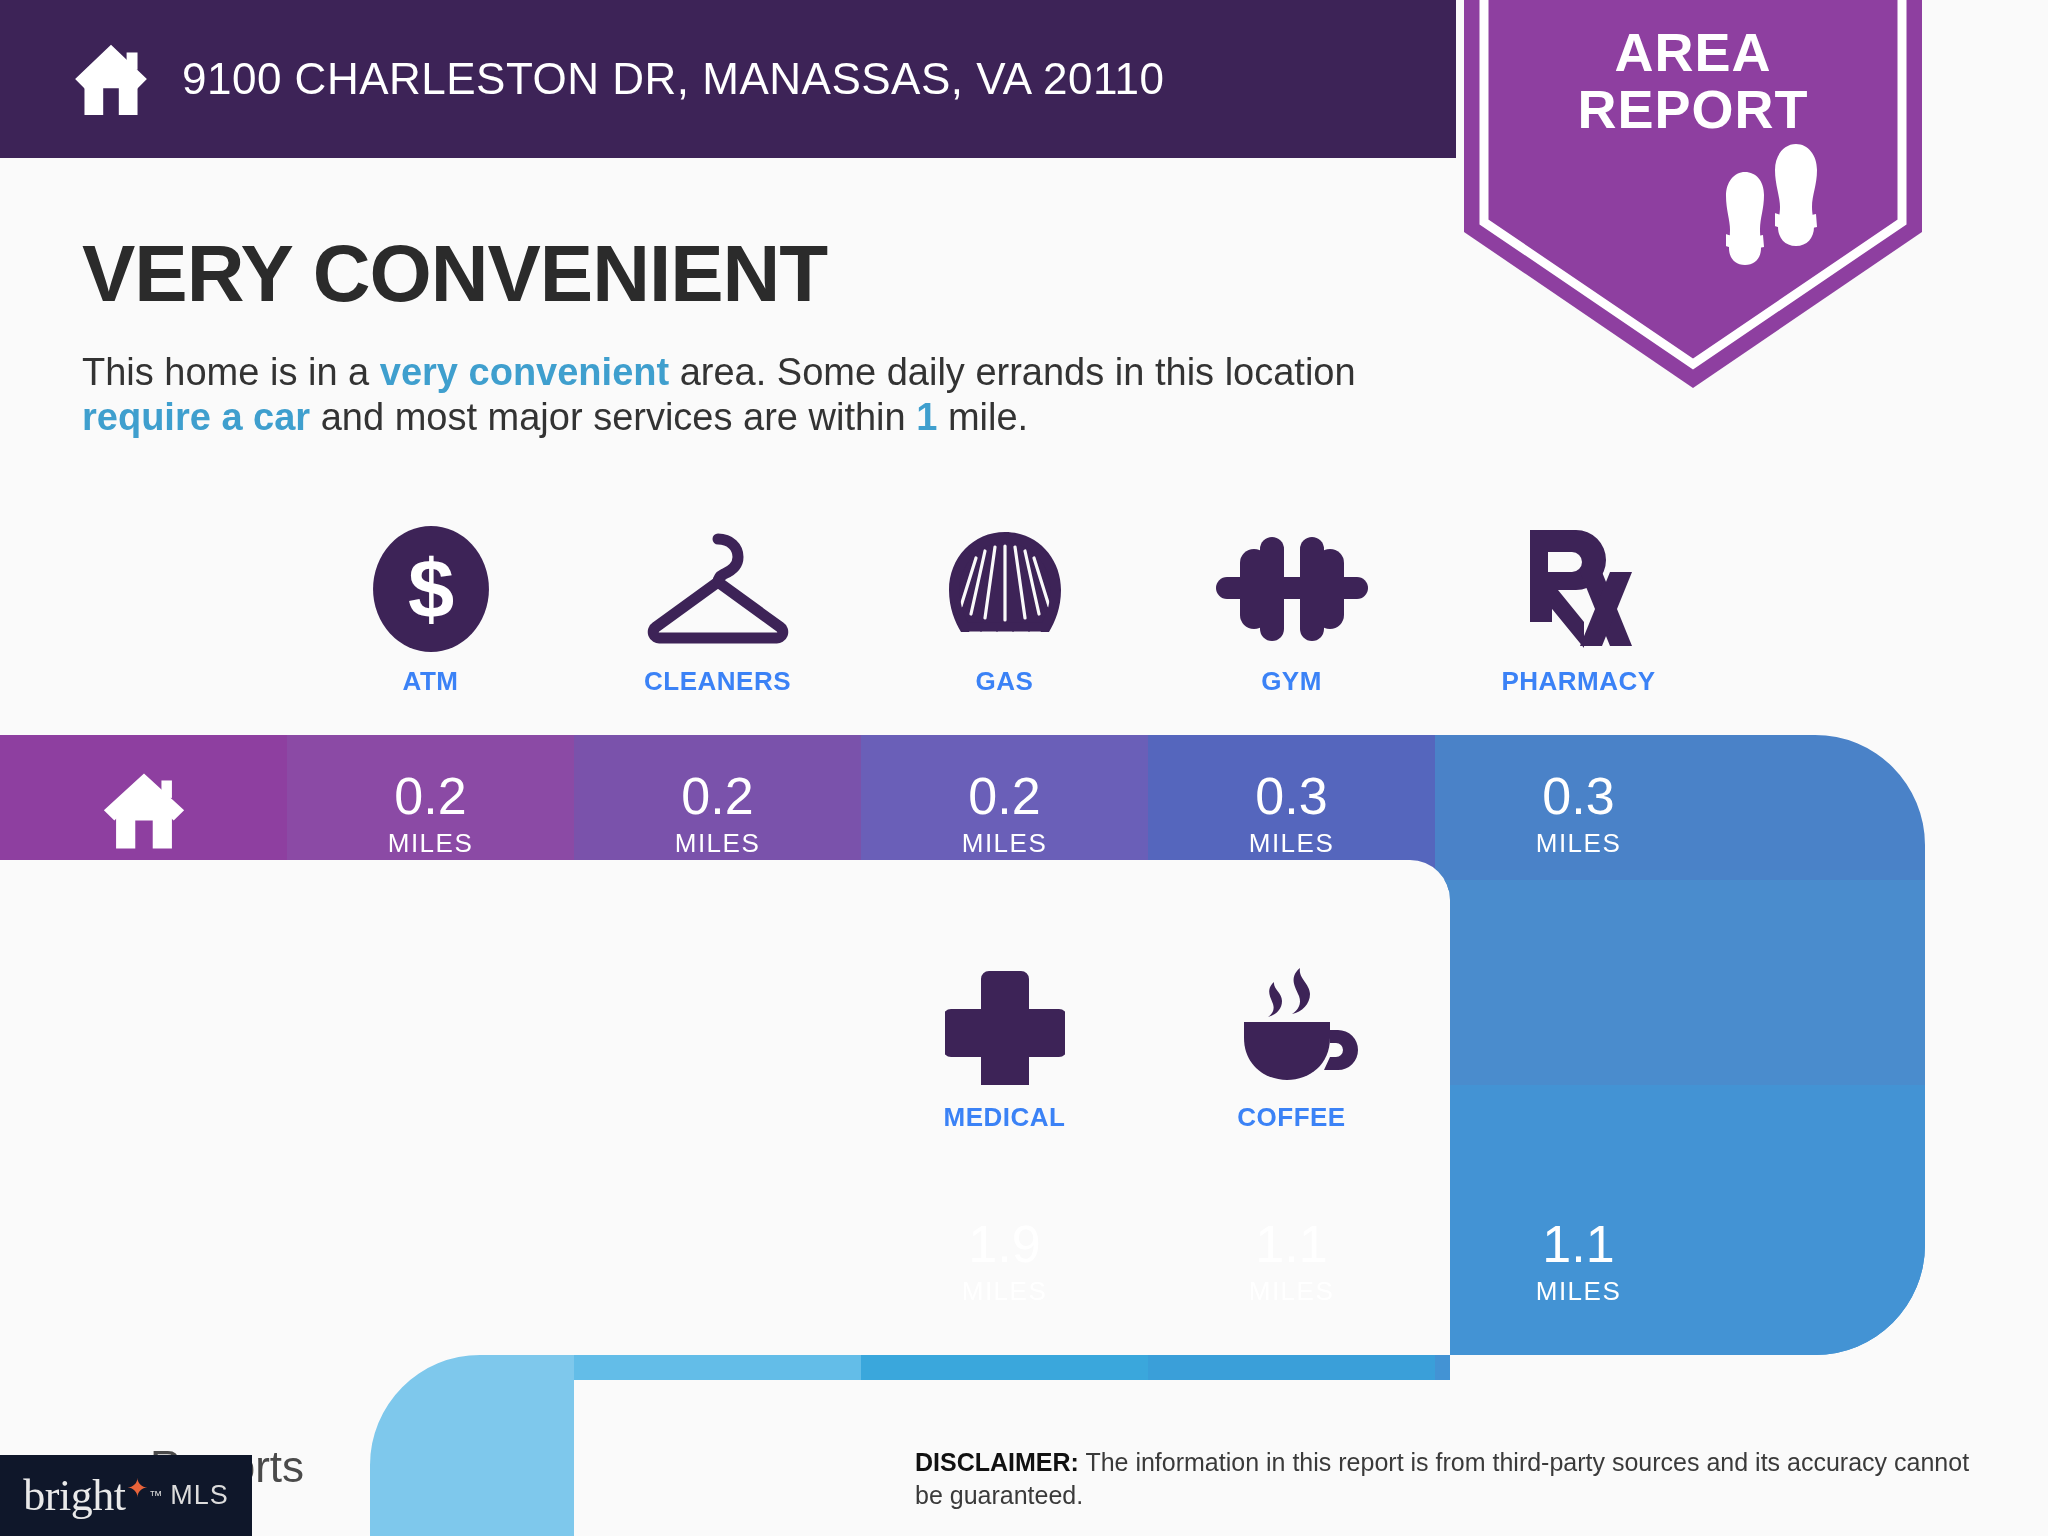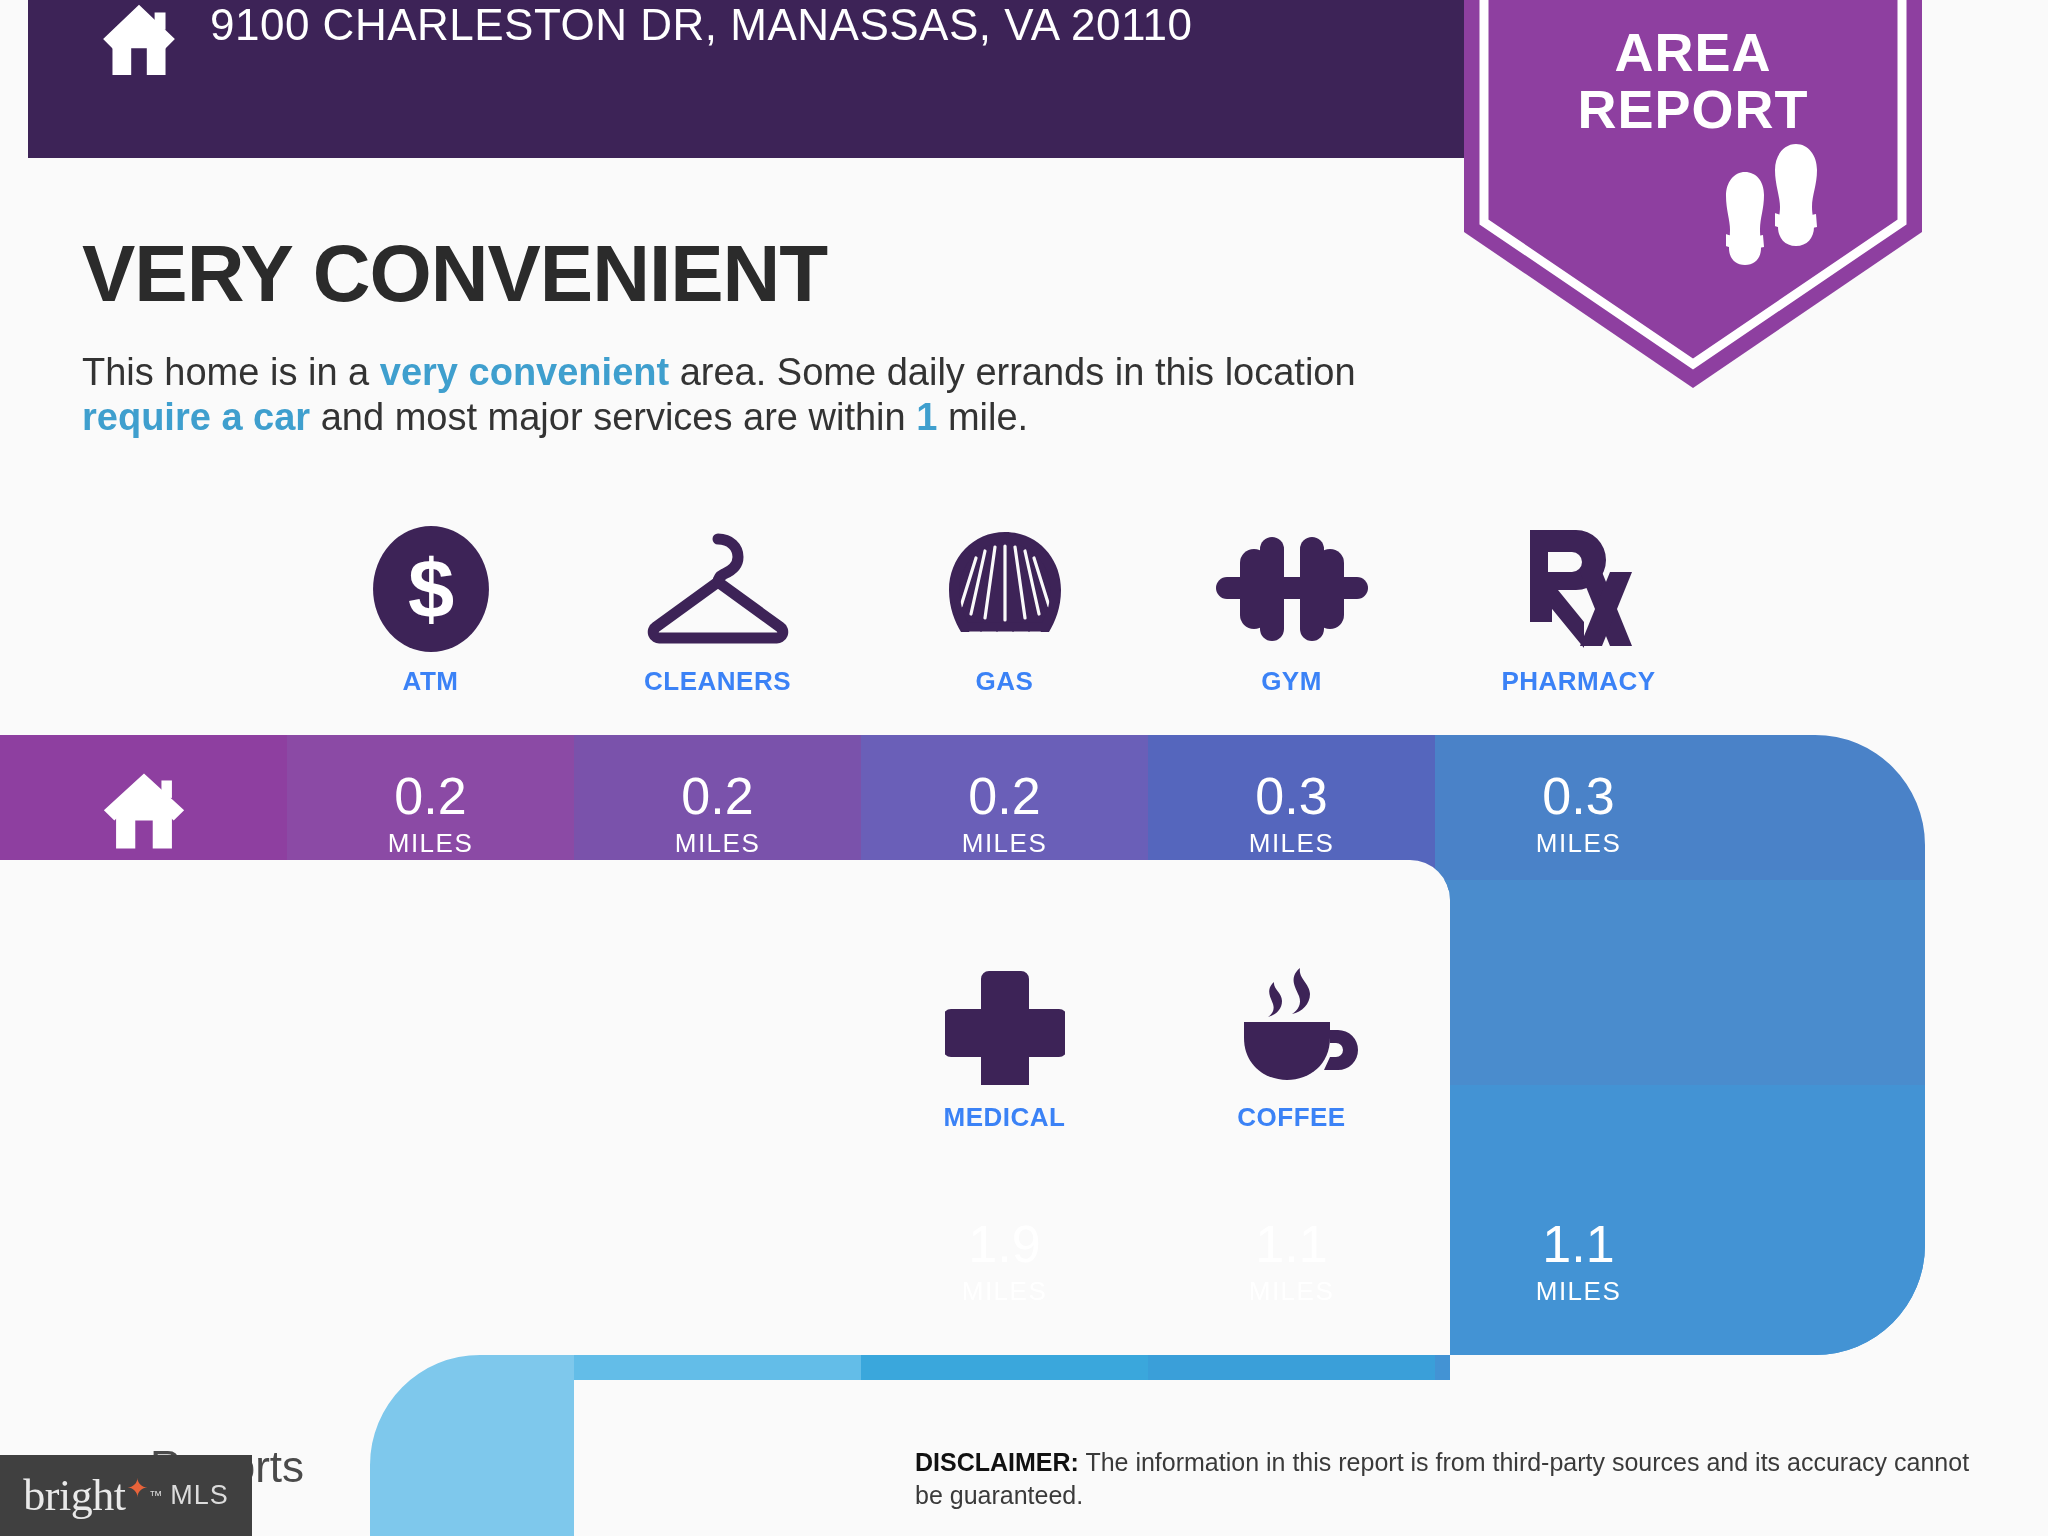--- a/index.html
+++ b/index.html
@@ -8,21 +8,21 @@
     font-family:"Liberation Sans", sans-serif;
     background:#fafafa;
     position:relative;
     overflow:hidden;
   }
 
   
   #header{
     position:absolute; left:0; top:0; width:1456px; height:158px;
     background:#3d2357;
-    display:flex; align-items:flex-start;margin-left:28px;
+    display:flex; align-items:center;
   }
   #header-home-icon{ margin-left:72px; width:78px; height:78px; flex:none; }
   #header-address{
     margin-left:32px;
     color:#ffffff;
     font-size:44px;
     letter-spacing:0.5px;
     white-space:nowrap;
   }
 
@@ -76,21 +76,21 @@
   .dist .num{ font-size:52px; line-height:1; font-weight:400; }
   .dist .unit{ font-size:26px; letter-spacing:1.5px; margin-top:6px; }
 
   
   #footer-reports{
     position:absolute; left:150px; top:1442px;
     font-size:44px; color:#4a4a4a;
   }
   #mls-watermark{
     position:absolute; left:0; top:1455px; width:252px; height:81px;
-    background:#404040;
+    background:#0f172a;
     display:flex; align-items:center; justify-content:center;
   }
   #mls-bright{
     color:#e9e9e9; font-family:"Liberation Serif", serif;
     font-size:44px; letter-spacing:-0.5px;
   }
   #mls-star{ color:#e8633a; font-size:26px; margin:0 1px 14px 1px; }
   #mls-tm{ color:#d8d8d8; font-size:13px; vertical-align:super; }
   #mls-suffix{ color:#dcdcdc; font-size:27px; margin-left:8px; letter-spacing:1px;text-align:center; }
 

